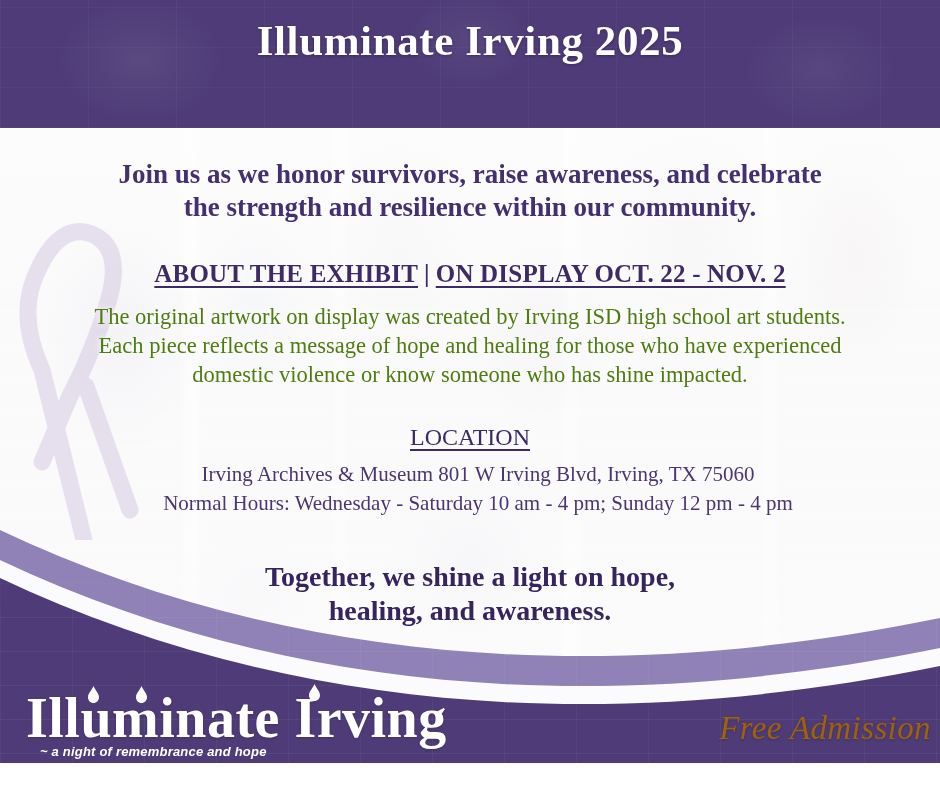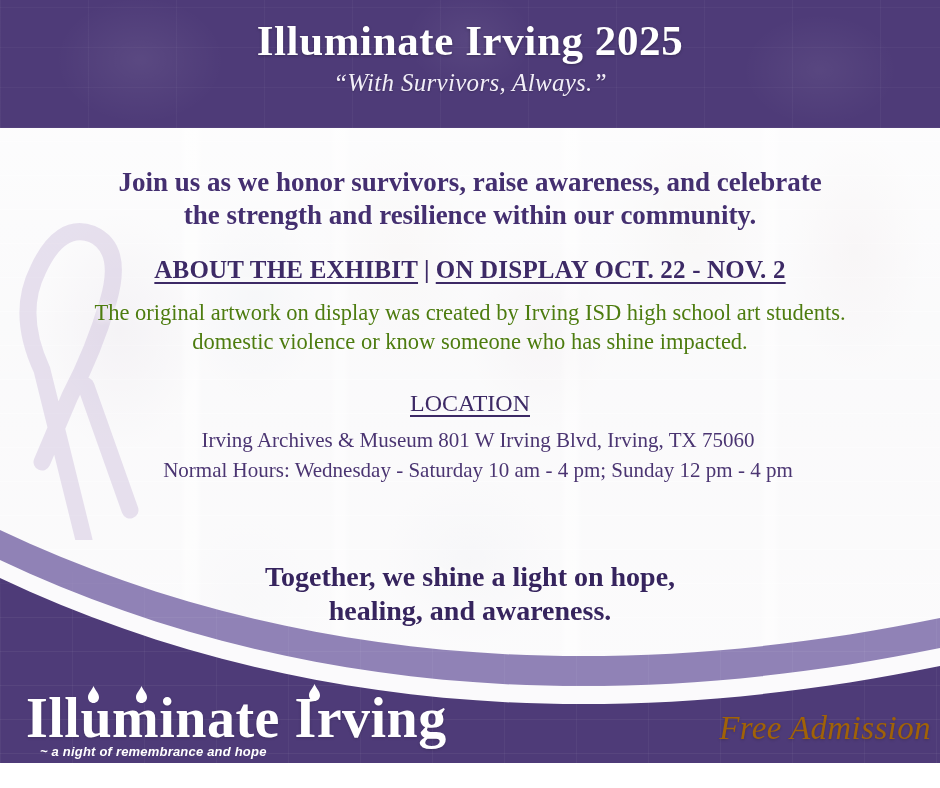--- a/index.html
+++ b/index.html
@@ -83,32 +83,32 @@
     text-shadow:0 1px 3px rgba(0,0,0,.28);
   }
   .ev-tagline{
     font-family:"Liberation Serif", serif;
     font-style:italic;font-size:25px;color:#f2eef8;
     margin-top:6px;letter-spacing:.3px;
     text-shadow:0 1px 2px rgba(0,0,0,.22);
   }
 
   
-  .body-wrap{position:absolute;left:0;top:128px;width:940px;text-align:center;}
+  .body-wrap{position:absolute;left:0;top:120px;width:940px;text-align:center;}
   .lede{
     font-family:"Liberation Serif", serif;
     font-weight:700;font-size:27px;color:#442f70;
     line-height:1.22;margin-top:38px;
     padding:0 30px;
     text-shadow:0 0 6px rgba(255,255,255,.95),0 0 14px rgba(255,255,255,.85);
   }
   .sect-head{
     font-family:"Liberation Serif", serif;
     font-weight:700;font-size:25px;color:#3d2a66;
-    margin-top:24px;letter-spacing:.2px;
+    margin-top:36px;letter-spacing:.2px;
     text-shadow:0 0 6px rgba(255,255,255,.95);
   }
   .sect-head .u{ text-decoration:underline; text-underline-offset:4px;}
   .sect-head .bar{ padding:0 6px; text-decoration:none;}
   .para{
     font-family:"Liberation Serif", serif;
     font-size:22.5px;color:#4d7c0f;line-height:1.30;
     margin-top:14px;padding:0 16px;
     text-shadow:0 0 6px rgba(255,255,255,.95),0 0 12px rgba(255,255,255,.8);
   }
@@ -180,37 +180,37 @@
 
   <svg class="ribbon" viewBox="0 0 150 330">
     <path d="M72 330 L30 160 Q4 104 26 60 Q48 12 80 24 Q112 38 96 92 Q82 140 58 186 L30 252" fill="none" stroke="#b9a4cf" stroke-width="17" stroke-linecap="round"></path>
     <path d="M74 176 L118 300" fill="none" stroke="#b9a4cf" stroke-width="17" stroke-linecap="round"></path>
   </svg>
 
   <div class="header">
     <div class="header-texture"></div>
     <div class="header-inner">
       <div class="ev-title">Illuminate Irving 2025</div>
-      <div class="ev-tagline">“With Survivors, Always.”</div>
     </div>
   </div>
 
   <div class="body-wrap">
 
     <div class="lede">
       <div>Join us as we honor survivors, raise awareness, and celebrate</div>
       <div>the strength and resilience within our community.</div>
     </div>
 
     <div class="sect-head">
       <span class="u">ABOUT THE EXHIBIT</span><span class="bar">|</span><span class="u">ON DISPLAY OCT. 22 - NOV. 2</span>
     </div>
 
     <div class="para">
       <div>The original artwork on display was created by Irving ISD high school art students.</div>
+      <div>Each piece reflects a message of hope and healing for those who have experienced</div>
       <div>domestic violence or know someone who has shine impacted.</div>
     </div>
 
     <div class="loc-head">LOCATION</div>
     <div class="loc-line">Irving Archives &amp; Museum 801 W Irving Blvd, Irving, TX 75060</div>
     <div class="loc-line second">Normal Hours: Wednesday - Saturday 10 am - 4 pm; Sunday 12 pm - 4 pm</div>
   </div>
 
   <div class="closing">
     <div>Together, we shine a light on hope,</div>

